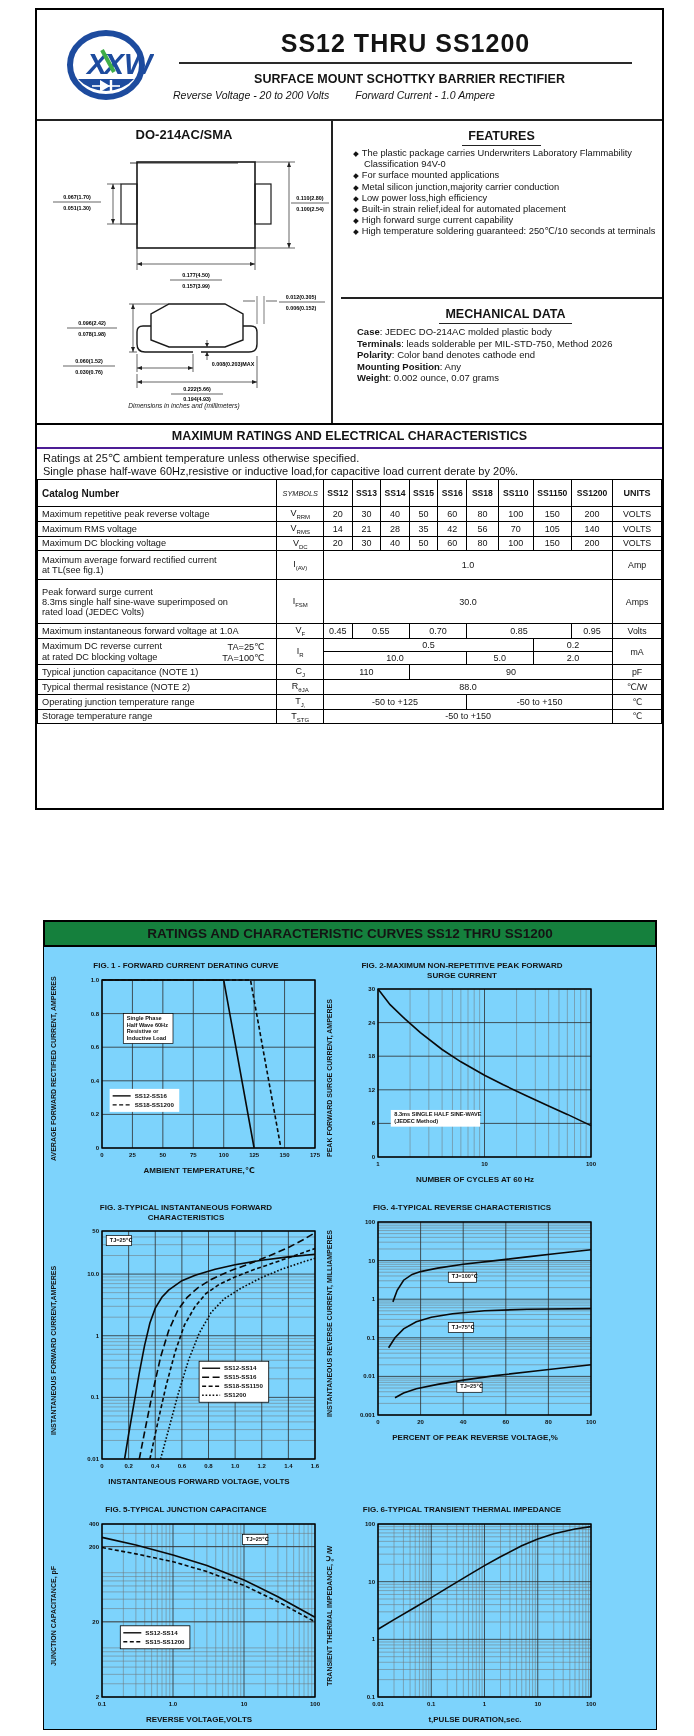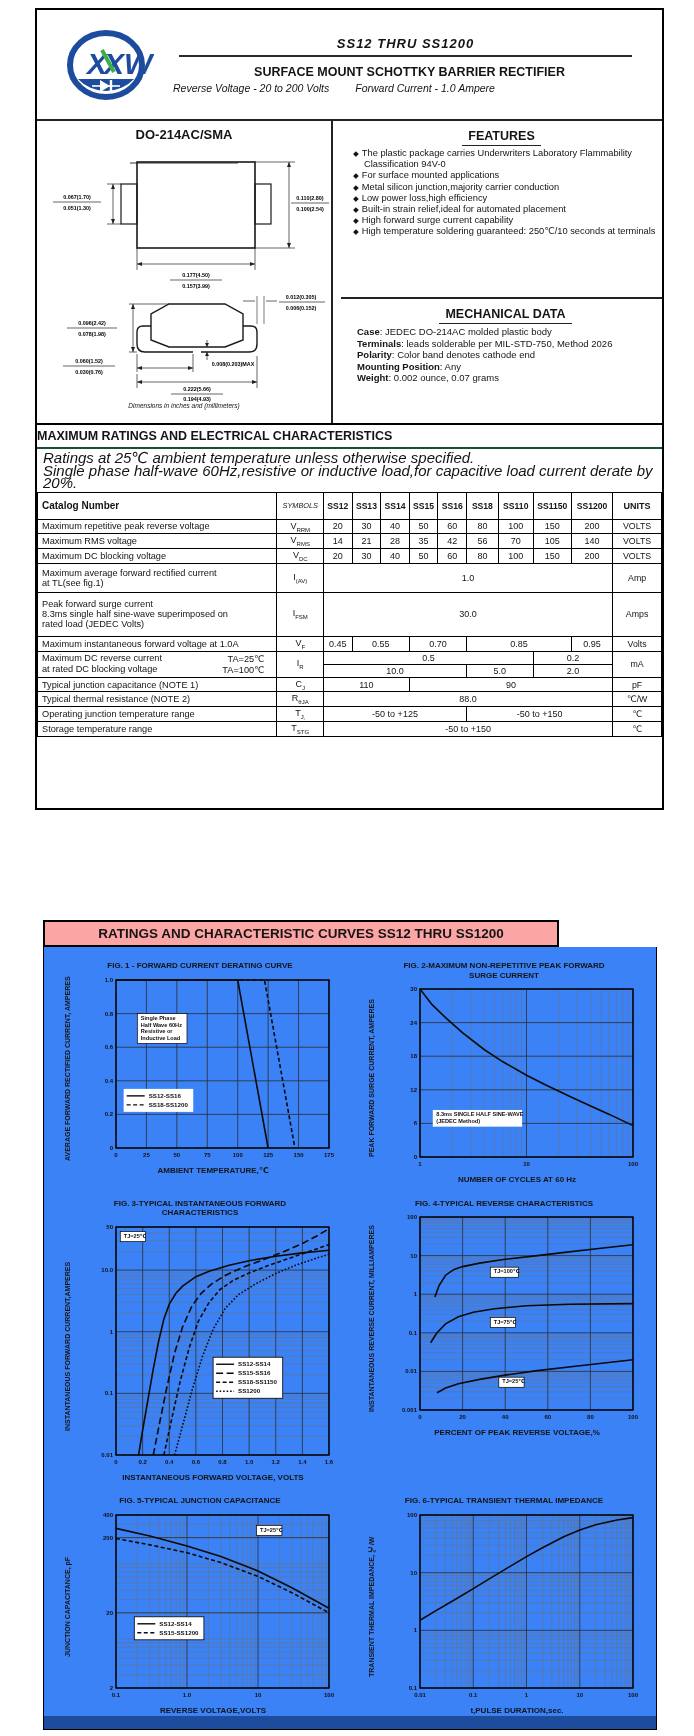--- a/index.html
+++ b/index.html
@@ -8,63 +8,63 @@
     background: #ffffff; color: #141414;
     font-family: "Liberation Sans", "DejaVu Sans", sans-serif;
     overflow: hidden;
   }
   
   .sheet1 { position: absolute; left: 35px; top: 8px; width: 629px; height: 802px;
             border: 2px solid #000; background: #fff; }
   .hdr { display: flex; align-items: center; height: 111px; border-bottom: 2px solid #222; padding: 0 10px; }
   .logo-wrap { width: 118px; flex: 0 0 auto; display:flex; justify-content:center; }
   .hdr-text { flex: 1; text-align: center; padding-right: 6px; }
-  .hdr-title { font-size: 13px; font-weight: bold; letter-spacing: 1px; font-style: italic; }
+  .hdr-title { font-size: 25px; font-weight: bold; letter-spacing: 1px; }
   .hdr-rule { border: none; border-top: 2px solid #2a2a2a; margin: 4px auto 8px; width: 94%; }
   .hdr-sub { font-size: 12.5px; font-weight: bold; text-align: center; padding-left: 8px; }
   .hdr-tag { font-size: 10.5px; font-style: italic; text-align: left; padding-left: 8px; margin-top: 3px; display:flex; gap:26px; }
   .cols { display: flex; height: 302px; }
   .col-left { width: 296px; flex: 0 0 auto; border-right: 2px solid #222; padding-top: 6px; }
   .pkg-title { text-align: center; font-weight: bold; font-size: 13px; }
   .pkg-title span { border-bottom: 2px solid #9a9a9a; padding: 0 6px 20px; }
   .pkg-svg { display: block; margin: 2px auto 0; }
   .pkg-caption { text-align: center; font-style: italic; font-size: 6.5px; margin-top: 0; }
   .col-right { flex: 1; padding-top: 8px; padding-left: 8px; }
   .sec-h { text-align: center; font-weight: bold; font-size: 12.5px; margin-bottom: 5px; }
   .sec-h span { border-bottom: 1.5px solid #222; padding: 0 6px 2px; }
   .feat { height: 168px; }
   .feat ul { list-style: none; margin: 2px 4px 0 12px; }
   .feat li { font-size: 9.3px; line-height: 11.2px; padding-left: 11px; text-indent: -11px; }
   .blt { font-size: 7.5px; margin-right: 3px; }
   .mech { border-top: 2px solid #222; padding: 8px 8px 0 16px; }
   .mech .m-line { font-size: 9.5px; line-height: 11.6px; }
   .mech b { font-weight: bold; }
-  .ratings-h { border-top: 2px solid #000; border-bottom: 2px solid #14532d; 
+  .ratings-h { border-top: 2px solid #000; border-bottom: 2px solid #4c1d95; text-align: center;
                font-weight: bold; font-size: 12.5px; padding: 4px 0; }
-  .conds { font-size: 15px; line-height: 12.5px; padding: 3px 6px 2px; font-style: italic; }
+  .conds { font-size: 11px; line-height: 12.5px; padding: 3px 6px 2px; }
   table.ratings { width: 100%; border-collapse: collapse; table-layout: fixed; font-size: 9px; }
   table.ratings td, table.ratings th { border: 1px solid #000; text-align: center; padding: 1px 2px; overflow: hidden; }
   table.ratings .lbl { text-align: left; padding-left: 4px; font-size: 9.2px; }
   table.ratings th.corner { font-size: 10px; font-weight: bold; }
   table.ratings th.symh { font-style: italic; font-size: 7.3px; font-weight: normal; }
   table.ratings th.dev { font-size: 8.6px; font-weight: bold; }
   table.ratings th.unih { font-size: 9px; font-weight: bold; }
   table.ratings .sym { font-size: 9px; }
   table.ratings .sym sub { font-size: 6px; }
   table.ratings .u { font-size: 8.8px; }
   .l2 { display: flex; justify-content: space-between; padding-right: 10px; }
   .notes { padding: 5px 6px 0 8px; font-size: 9.5px; line-height: 13px; }
   .notes .n2 { margin-left: 27px; }
   
-  .banner2 { position: absolute; left: 43px; top: 920px; width: 516px;
+  .banner2 { position: absolute; left: 43px; top: 920px; width: 614px;
              border: 2px solid #000; text-align: center; font-weight: bold;
-             font-size: 13.5px; padding: 4px 0; background:#fca5a5; }
+             font-size: 13.5px; padding: 4px 0; background:#15803d; }
   .figbox { position: absolute; left: 43px; top: 947px; width: 614px; height: 783px;
-            border: 1px solid #000; border-top: none; display: flex; flex-direction: column;
-            justify-content: space-between; background: #3b82f6; }
+            border: 1px solid #000; border-top: none; display: flex; flex-direction: row;
+            justify-content: flex-start; background: #7dd3fc; }
   .figs { display: grid; grid-template-columns: 1fr 1fr; column-gap: 4px; row-gap: 14px;
           padding: 14px 2px 0 6px; }
   .fig { display: flex; flex-direction: column; align-items: center; }
   .fig-title { font-weight: bold; font-size: 8px; line-height: 9.5px; text-align: center;
                width: 225px; margin-bottom: 3px; }
   .fig-main { display: flex; }
   .ylab { width: 22px; align-self: stretch; writing-mode: vertical-rl; transform: rotate(180deg);
           font-weight: bold; font-size: 7px; line-height: 8.5px; text-align: center; }
   .fig-xlab { font-weight: bold; font-size: 8px; line-height: 9.5px; text-align: center;
               width: 210px; margin-top: 2px; margin-left: 26px; }

